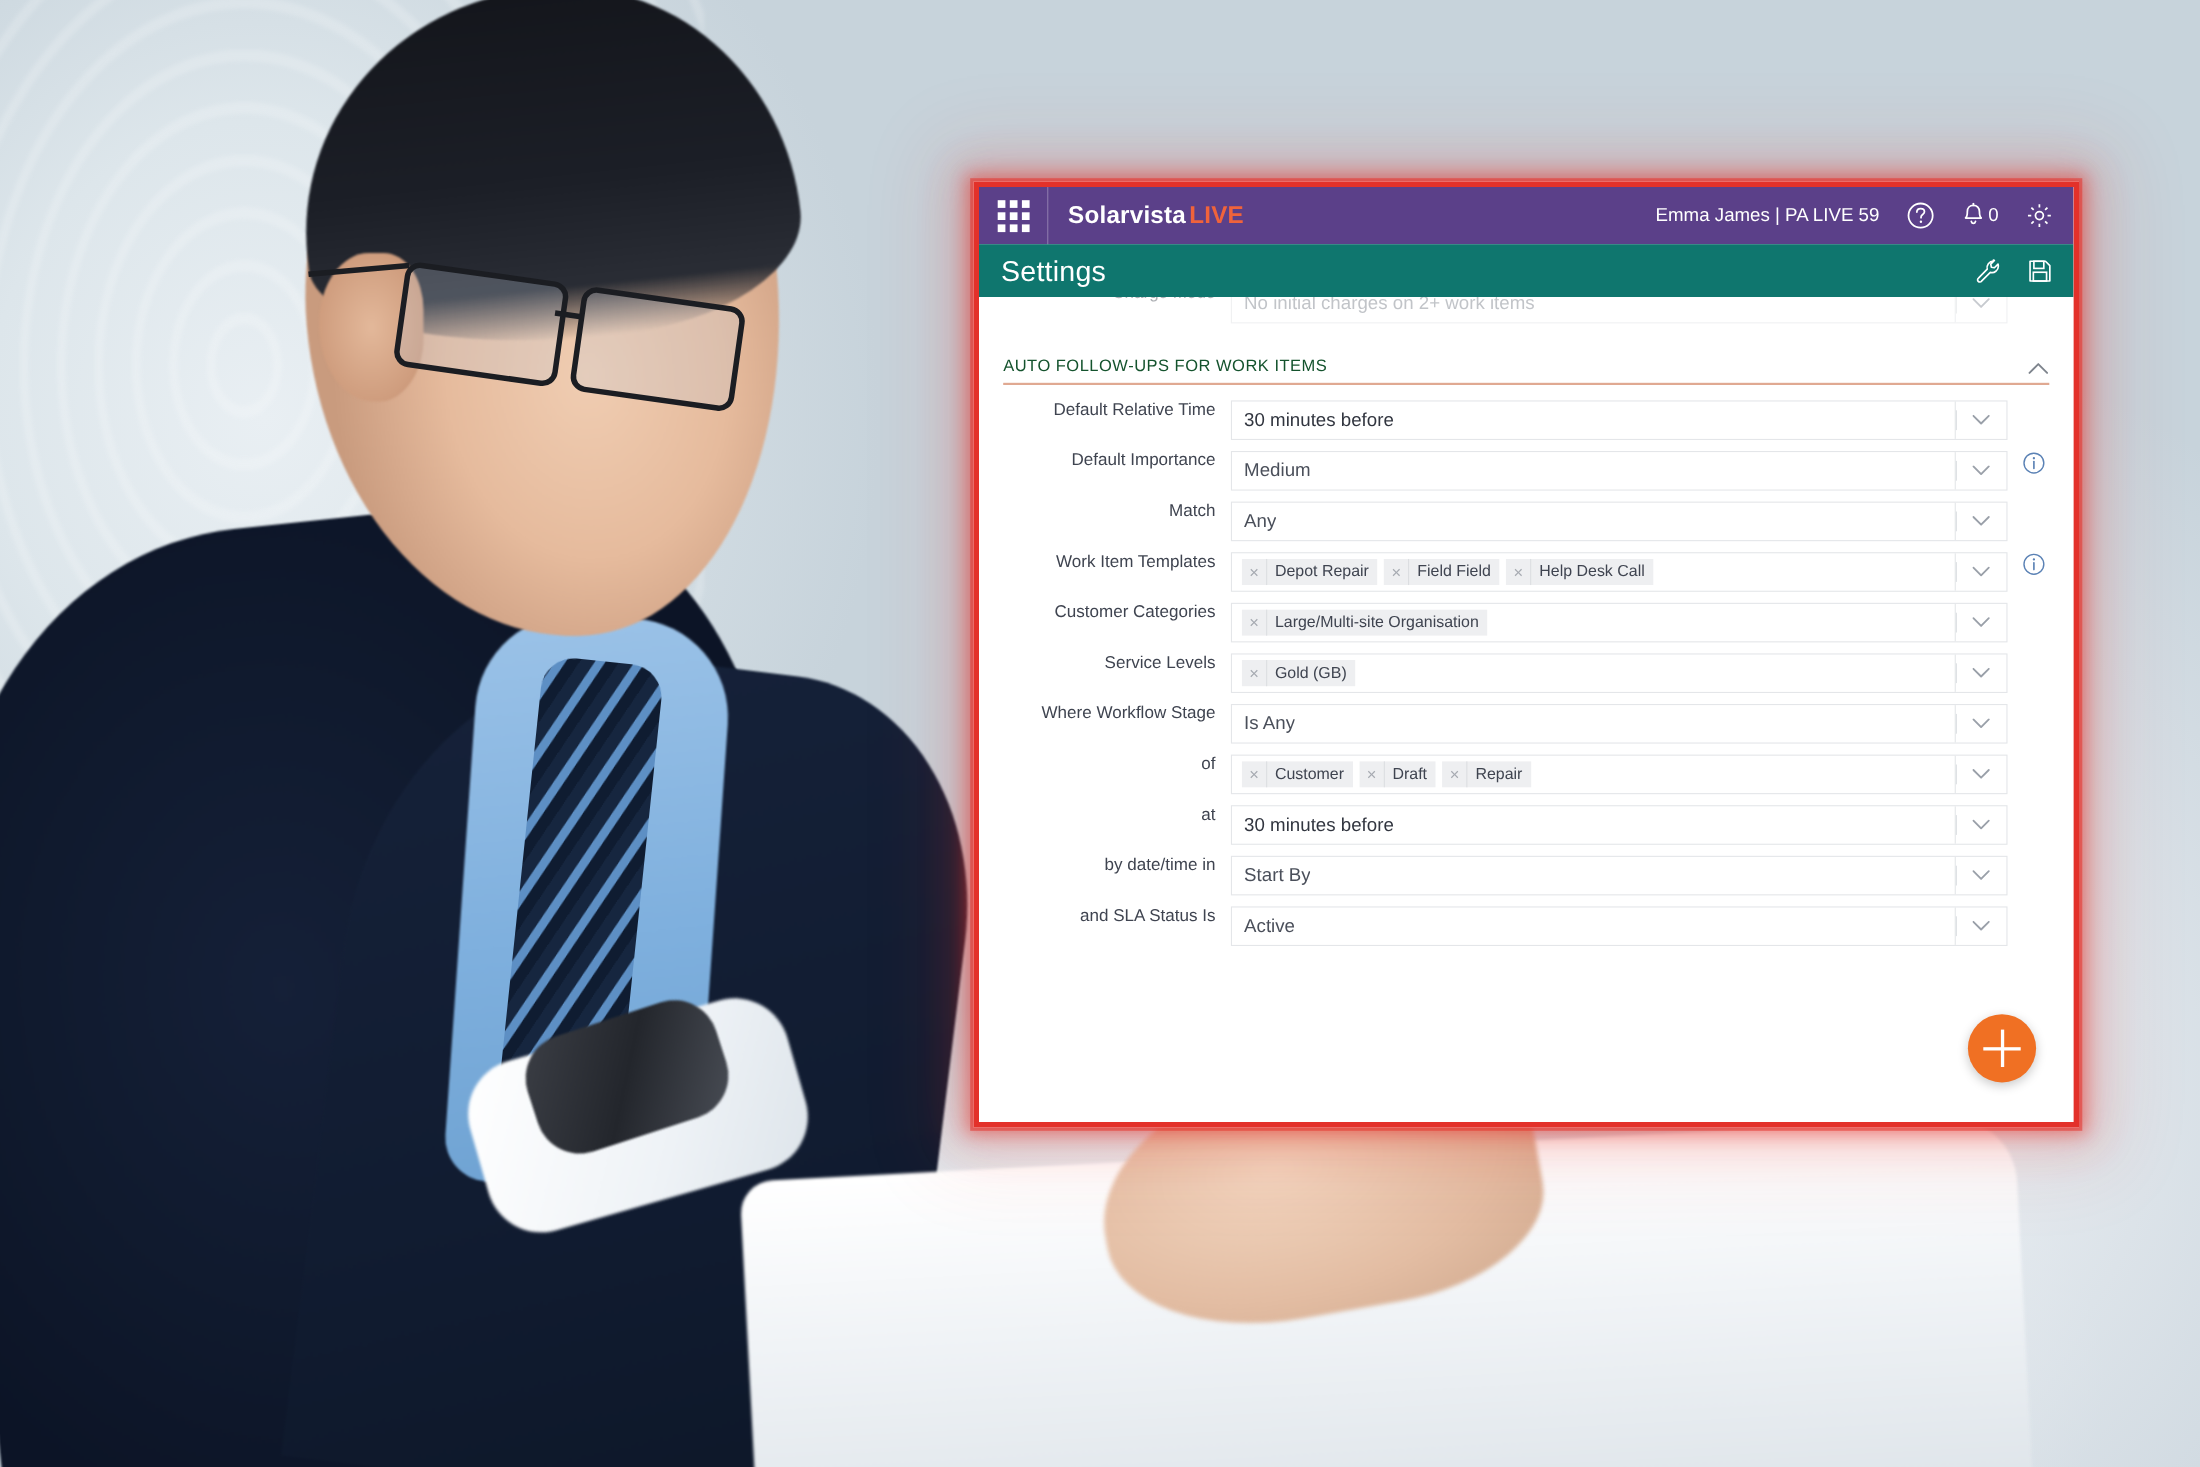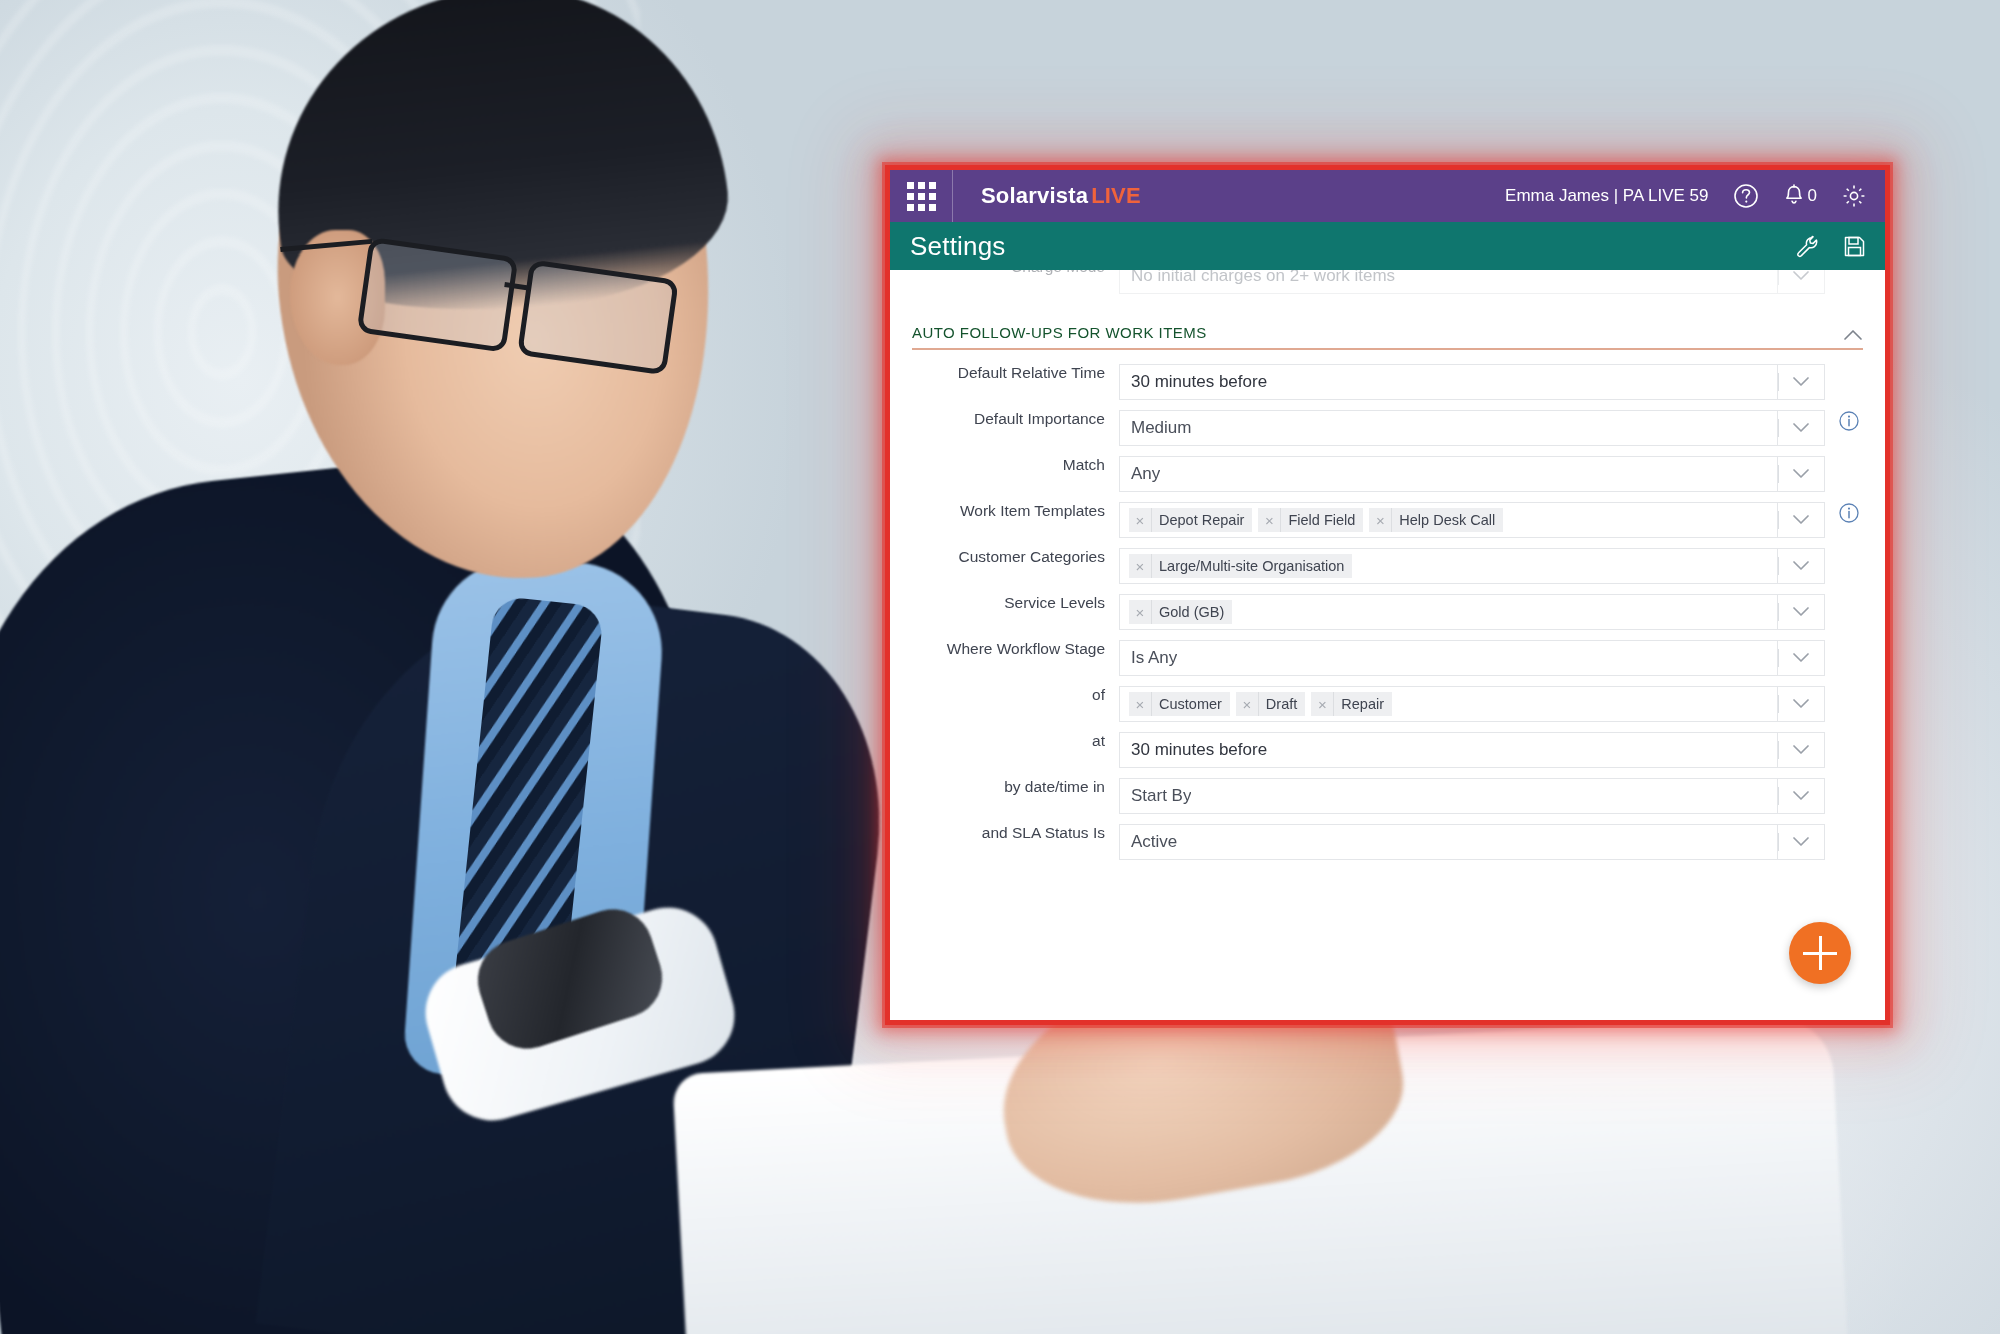--- a/index.html
+++ b/index.html
@@ -226,21 +226,21 @@
     cursor: pointer;
   }
   .grid-dots {
     display: grid;
     grid-template-columns: repeat(3, 7px);
     grid-template-rows: repeat(3, 7px);
     gap: 4px;
   }
   .grid-dots i { background: #ffffff; display: block; }
   .brand {
-    margin-left: 28px;
+    margin-left: 18px;
     font-size: 22px;
     letter-spacing: .2px;
     font-weight: 600;
     white-space: nowrap;
   }
   .brand .live { color: #f0633b; font-weight: 700; margin-left: 3px; }
   .topbar-right {
     margin-left: auto;
     display: flex;
     align-items: center;

